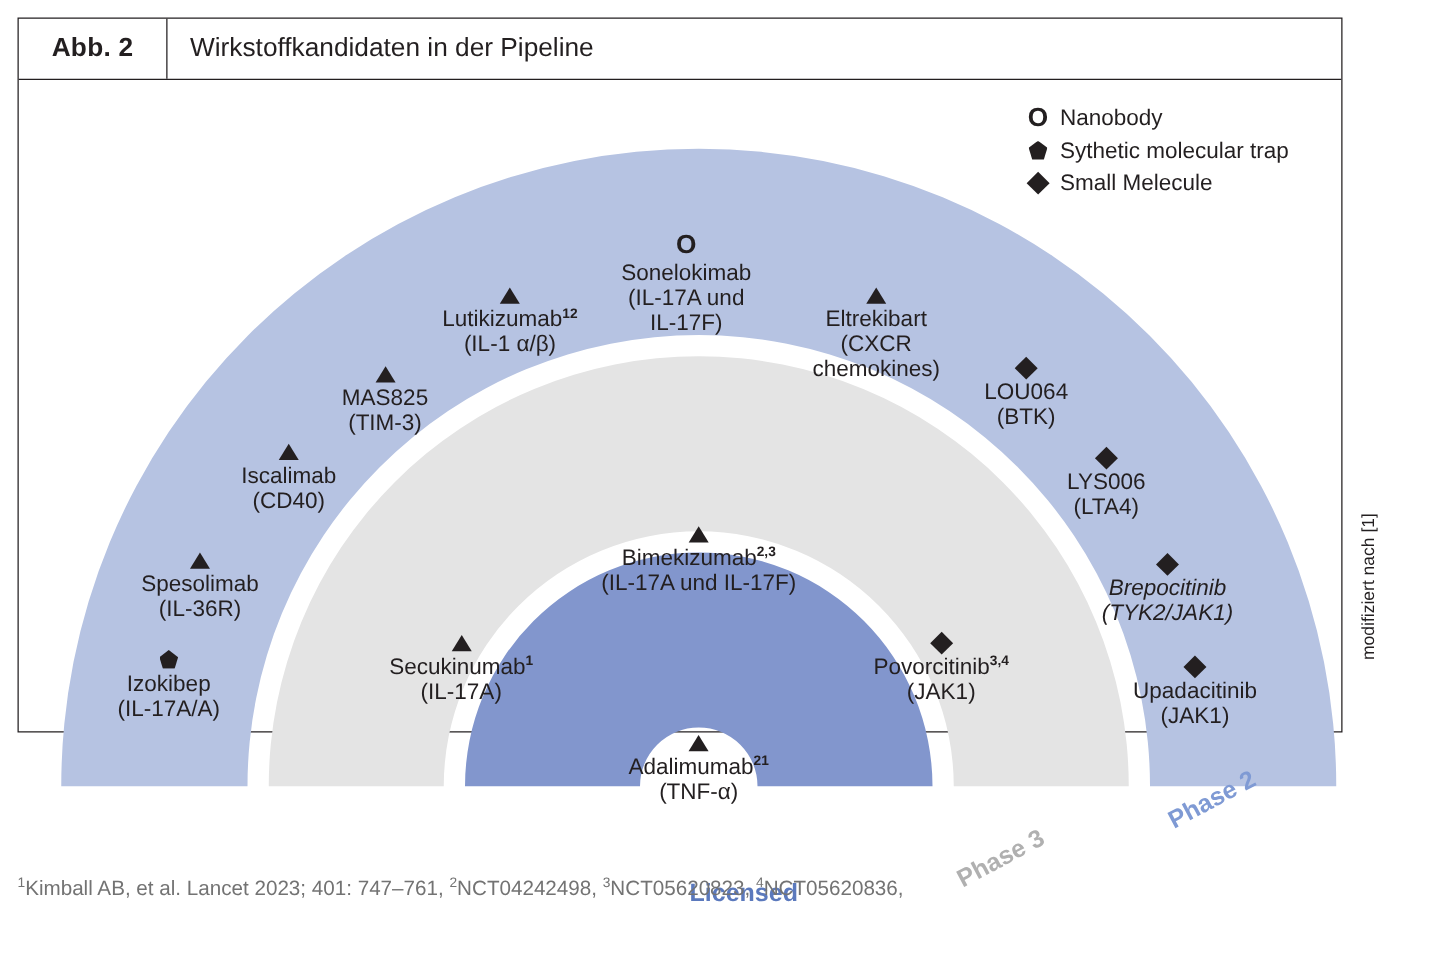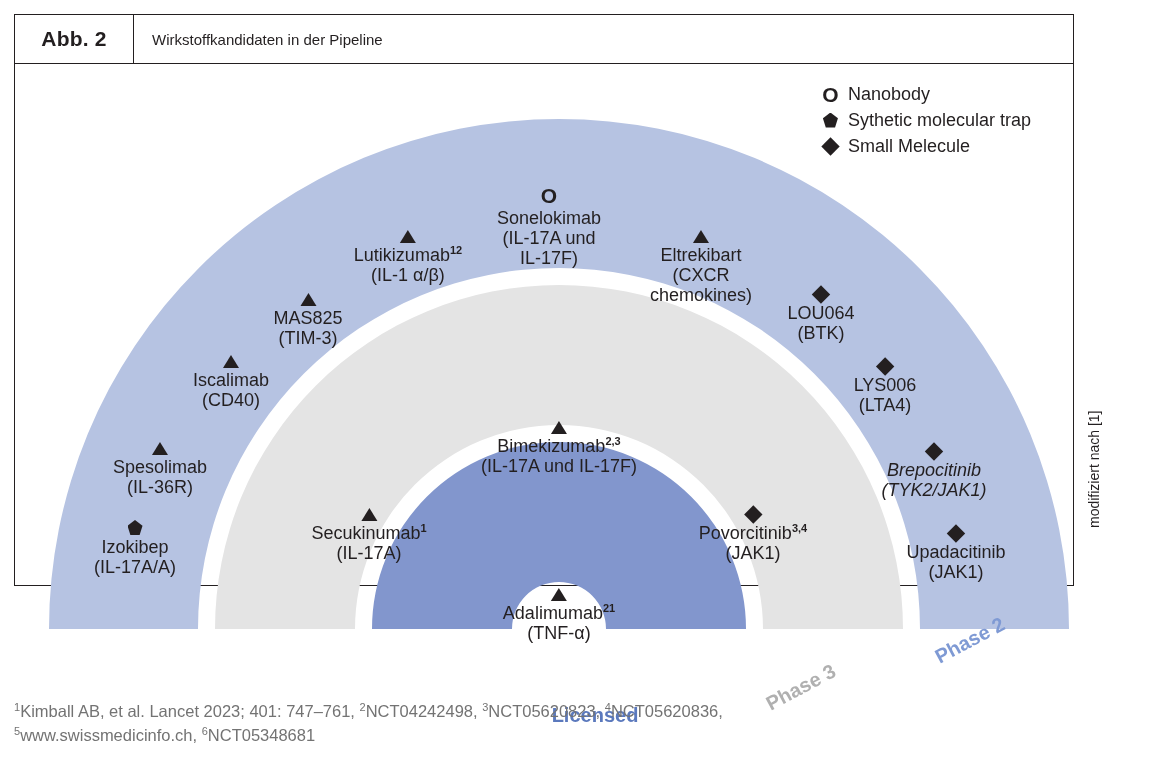--- a/index.html
+++ b/index.html
@@ -5,21 +5,21 @@
   html,body{margin:0;padding:0;background:#ffffff;}
   body{font-family:"Liberation Sans",sans-serif;}
   #page{position:relative;width:1160px;height:782px;overflow:hidden;background:#fff;}
 
   
   .fig-box{position:absolute;left:14px;top:14px;width:1060px;height:572px;
            border:1.5px solid #231f20;box-sizing:border-box;background:#fff;}
   .fig-head{position:relative;height:48px;border-bottom:1.5px solid #231f20;display:flex;align-items:stretch;}
   .fig-num{width:118px;display:flex;align-items:center;justify-content:center;
            border-right:1.5px solid #231f20;font-weight:bold;font-size:21px;color:#231f20;letter-spacing:.2px;}
-  .fig-title{display:flex;align-items:center;padding-left:18px;font-size:15px;color:#231f20;}
+  .fig-title{display:flex;align-items:center;padding-left:18px;font-size:21px;color:#231f20;}
 
   .fig-body{position:relative;height:622px;}
 
   
   .legend{position:absolute;right:42px;top:18px;display:flex;flex-direction:column;gap:2px;}
   .legend-row{display:flex;align-items:center;gap:9px;height:24px;}
   .legend-label{font-size:18px;color:#231f20;line-height:1;}
   .gl{width:17px;display:flex;align-items:center;justify-content:center;}
 
   
@@ -216,16 +216,15 @@
       <div class="ring-cap cap-p3">Phase 3</div>
       <div class="ring-cap cap-p2">Phase 2</div>
 
     </div>
   </div>
 
   <div class="source">modifiziert nach [1]</div>
 
   <div class="foot">
     <div id="fn1"><sup>1</sup>Kimball AB, et al. Lancet 2023; 401: 747–761, <sup>2</sup>NCT04242498, <sup>3</sup>NCT05620823, <sup>4</sup>NCT05620836,</div>
-    <div id="fn2"><sup>5</sup>www.swissmedicinfo.ch, <sup>6</sup>NCT05348681</div>
   </div>
 
 </div>
 
 </body></html>

